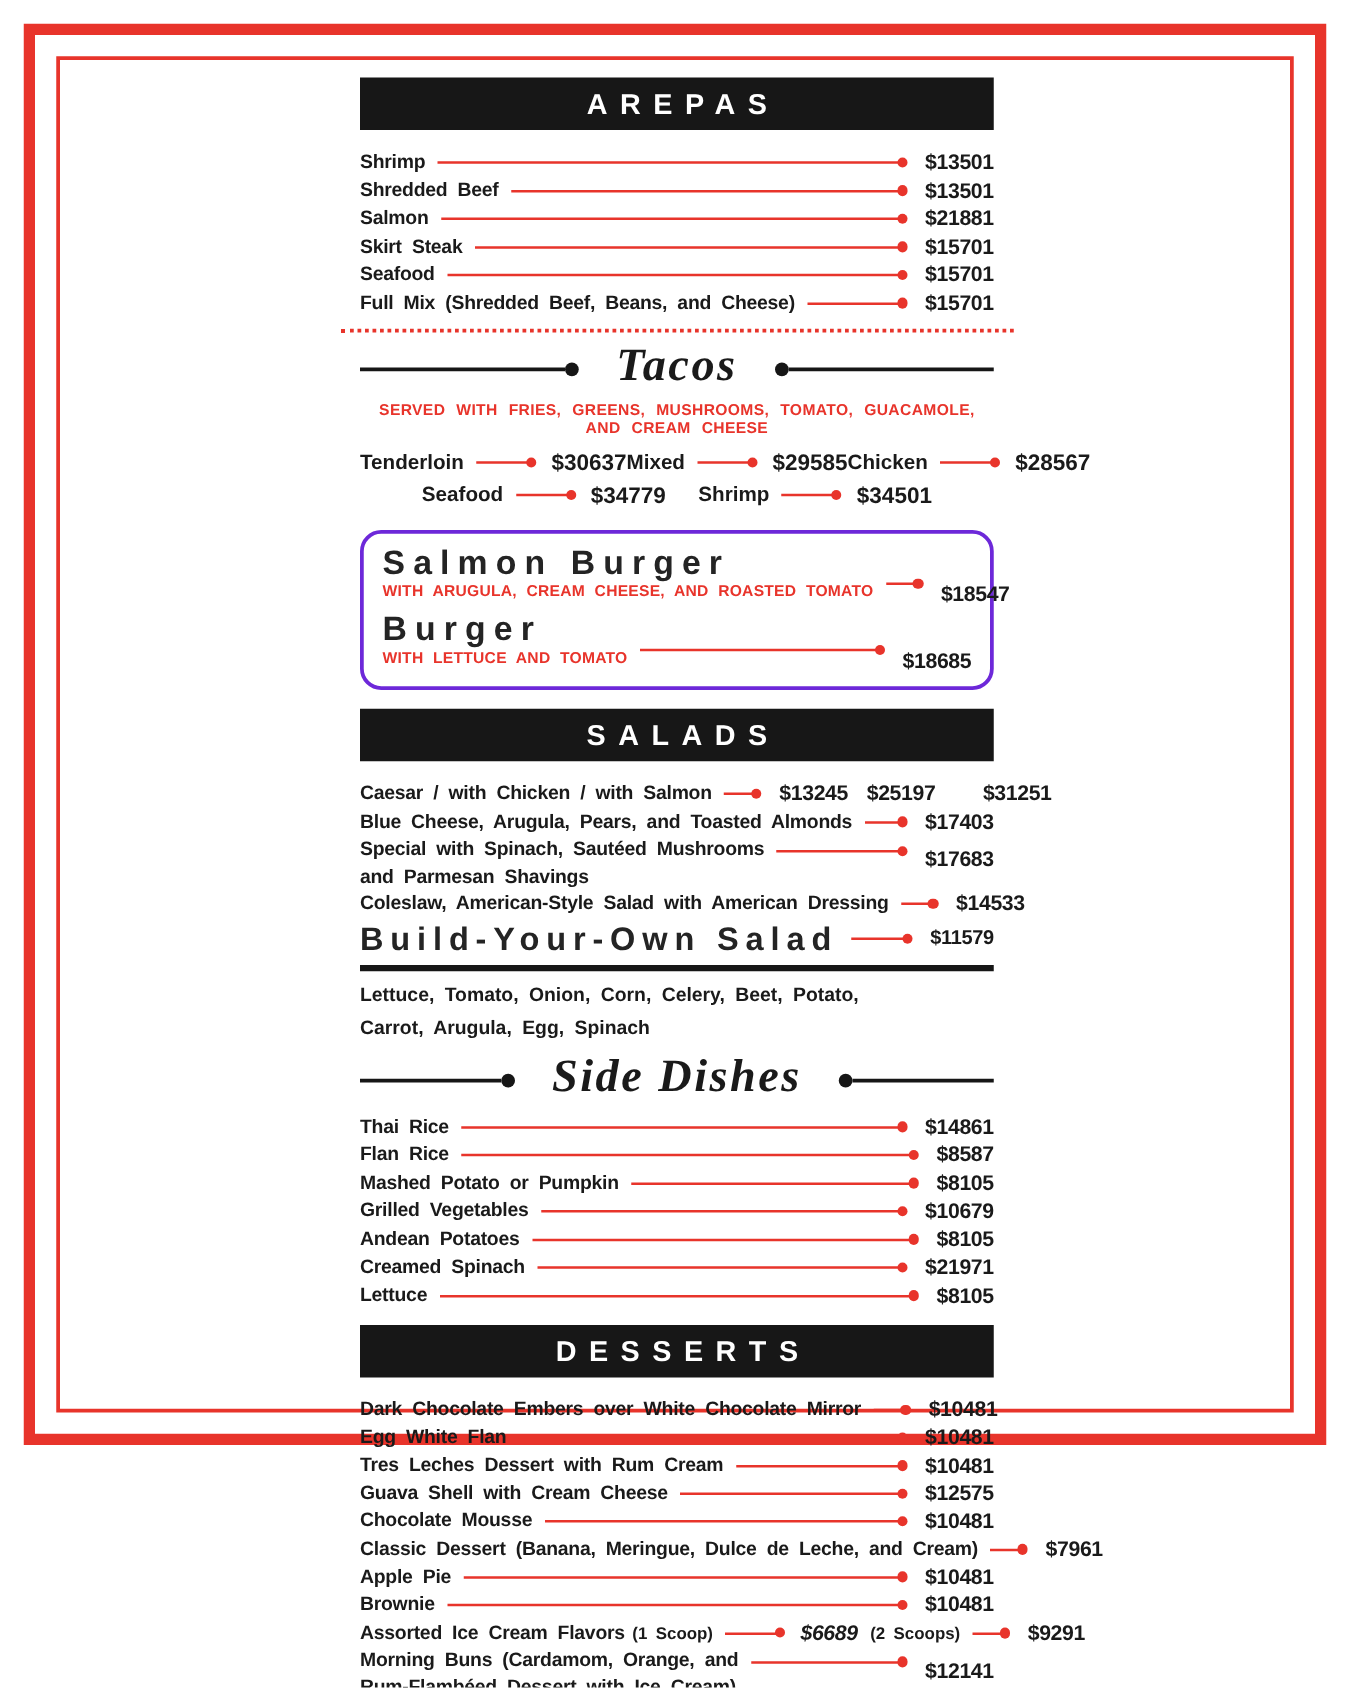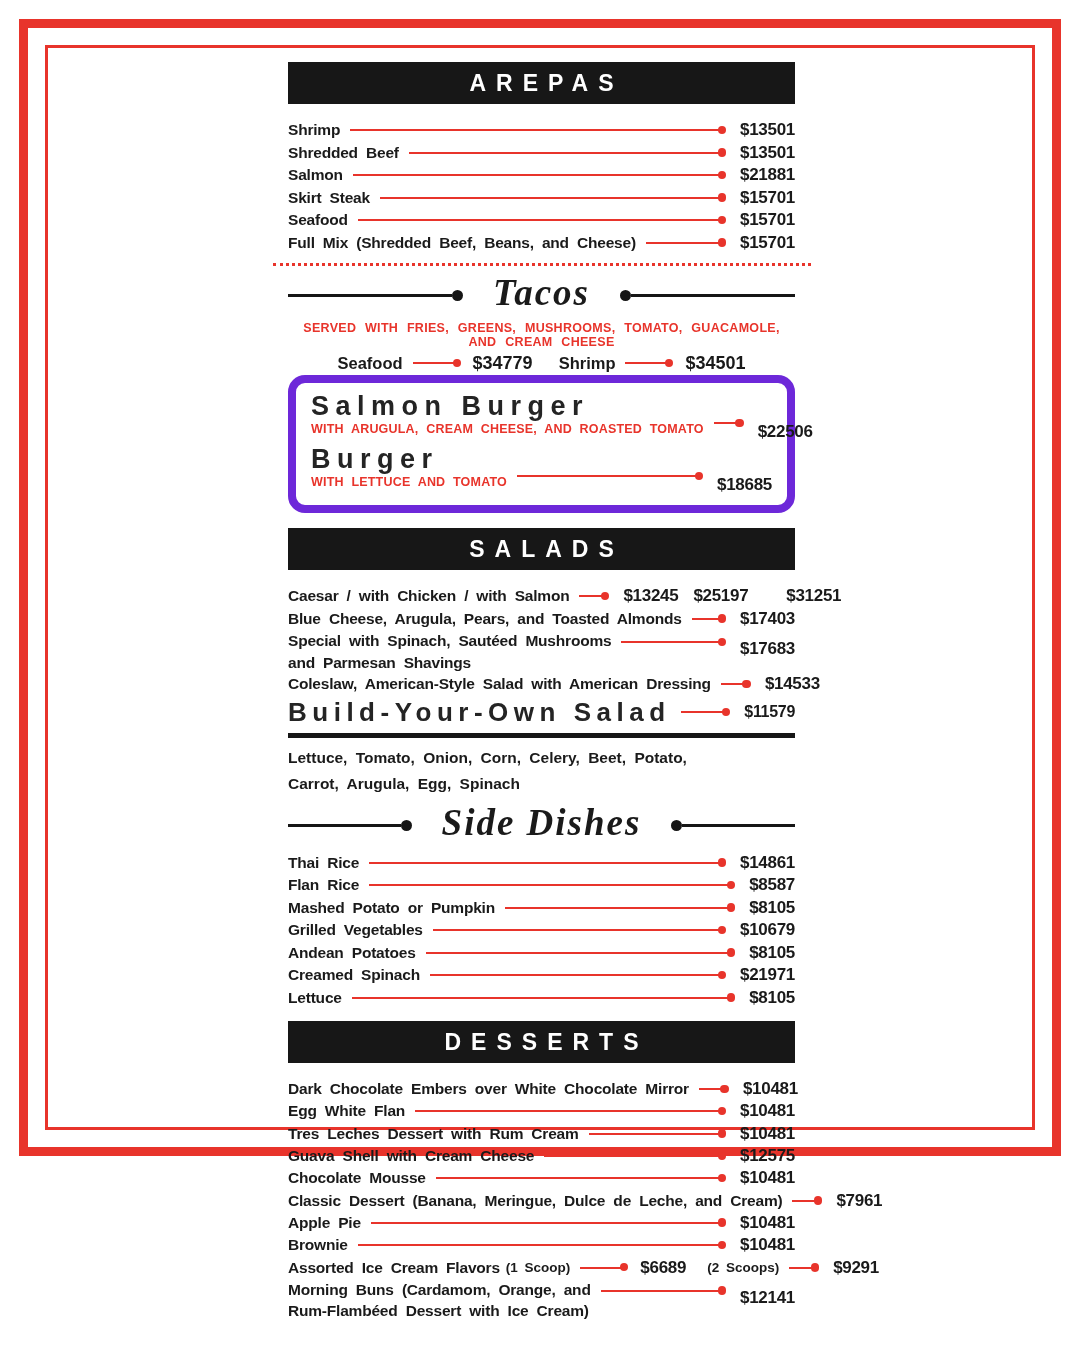--- a/index.html
+++ b/index.html
@@ -50,22 +50,22 @@
     word-spacing:5px; text-align:center; margin-top:0px; }
   .taco-row1 { display:flex; justify-content:space-between; align-items:center;
     margin-top:9px; height:24px; }
   .taco-row2 { display:flex; justify-content:center; align-items:center;
     gap:26px; margin-top:2px; height:24px; }
   .taco-group { display:flex; align-items:center; }
   .taco-name { font-weight:bold; font-size:16.5px; white-space:nowrap; }
   .taco-price { font-weight:bold; font-size:18px; white-space:nowrap; }
 
   
-  .burger-box { border:8px solid #6d28d9; border-radius:17px;
-    padding:4px 15px 12px; margin-top:0; }
+  .burger-box { border:3px solid #6d28d9; border-radius:17px;
+    padding:4px 15px 12px; margin-top:16px; }
   .burger-title { font-weight:bold; font-size:27px; letter-spacing:6.5px;
     color:#242424; margin-top:4px; }
   .burger-desc-row { display:flex; align-items:flex-start; height:18px; }
   .burger-desc { color:#e8342b; font-weight:bold; font-size:12.5px;
     letter-spacing:0.2px; word-spacing:4px; white-space:nowrap; }
 
   .salads-bar { margin-top:15px; }
 
   
   .caesar-prices { display:flex; }
@@ -85,21 +85,21 @@
 
   .thick-divider { height:5px; background:#161616; margin-top:5px; }
 
   .ingredients { font-weight:bold; font-size:15.5px; word-spacing:4px;
     line-height:26px; margin-top:7px; }
 
   
   .icecream-row { display:flex; align-items:center; height:22.3px; }
   .scoop { font-weight:bold; font-size:13.5px; word-spacing:3px; white-space:nowrap; }
   .icecream-row .iname { margin-right:6px; }
-  .icecream-row .mid-price { margin-right:21px; }
+  .icecream-row .mid-price { margin-right:10px;font-style:italic; }
 
   .desserts-bar { margin-top:12px; }
   .d-row { height:22.3px; }
 </style>
 </head>
 <body>
 
 <div class="page">
   <div class="frame-outer"></div>
   <div class="frame-inner"></div>
@@ -143,39 +143,56 @@
     <div class="dotted-sep"></div>
 
     <div class="script-row">
       <div class="hline"></div>
       <div class="hdot"></div>
       <div class="script-text">Tacos</div>
       <div class="hdot"></div>
       <div class="hline"></div>
     </div>
     <div class="tacos-sub">SERVED WITH FRIES, GREENS, MUSHROOMS, TOMATO, GUACAMOLE, AND CREAM CHEESE</div>
+    <div class="taco-row1">
+      <div class="taco-group">
+        <span class="taco-name">Tenderloin</span>
+        <span class="leader-short"></span>
+        <span class="taco-price">$30637</span>
+      </div>
+      <div class="taco-group">
+        <span class="taco-name">Mixed</span>
+        <span class="leader-short"></span>
+        <span class="taco-price">$29585</span>
+      </div>
+      <div class="taco-group">
+        <span class="taco-name">Chicken</span>
+        <span class="leader-short"></span>
+        <span class="taco-price">$28567</span>
+      </div>
+    </div>
     <div class="taco-row2">
       <div class="taco-group">
         <span class="taco-name">Seafood</span>
         <span class="leader-short"></span>
         <span class="taco-price">$34779</span>
       </div>
       <div class="taco-group">
         <span class="taco-name">Shrimp</span>
         <span class="leader-short"></span>
         <span class="taco-price">$34501</span>
       </div>
     </div>
 
     <div class="burger-box">
       <div class="burger-title">Salmon Burger</div>
       <div class="burger-desc-row">
         <span class="burger-desc">WITH ARUGULA, CREAM CHEESE, AND ROASTED TOMATO</span>
         <span class="leader"></span>
-        <span class="price">$22506</span>
+        <span class="price">$18547</span>
       </div>
       <div class="burger-title">Burger</div>
       <div class="burger-desc-row">
         <span class="burger-desc">WITH LETTUCE AND TOMATO</span>
         <span class="leader"></span>
         <span class="price">$18685</span>
       </div>
     </div>
 
     <div class="section-bar salads-bar">SALADS</div>

